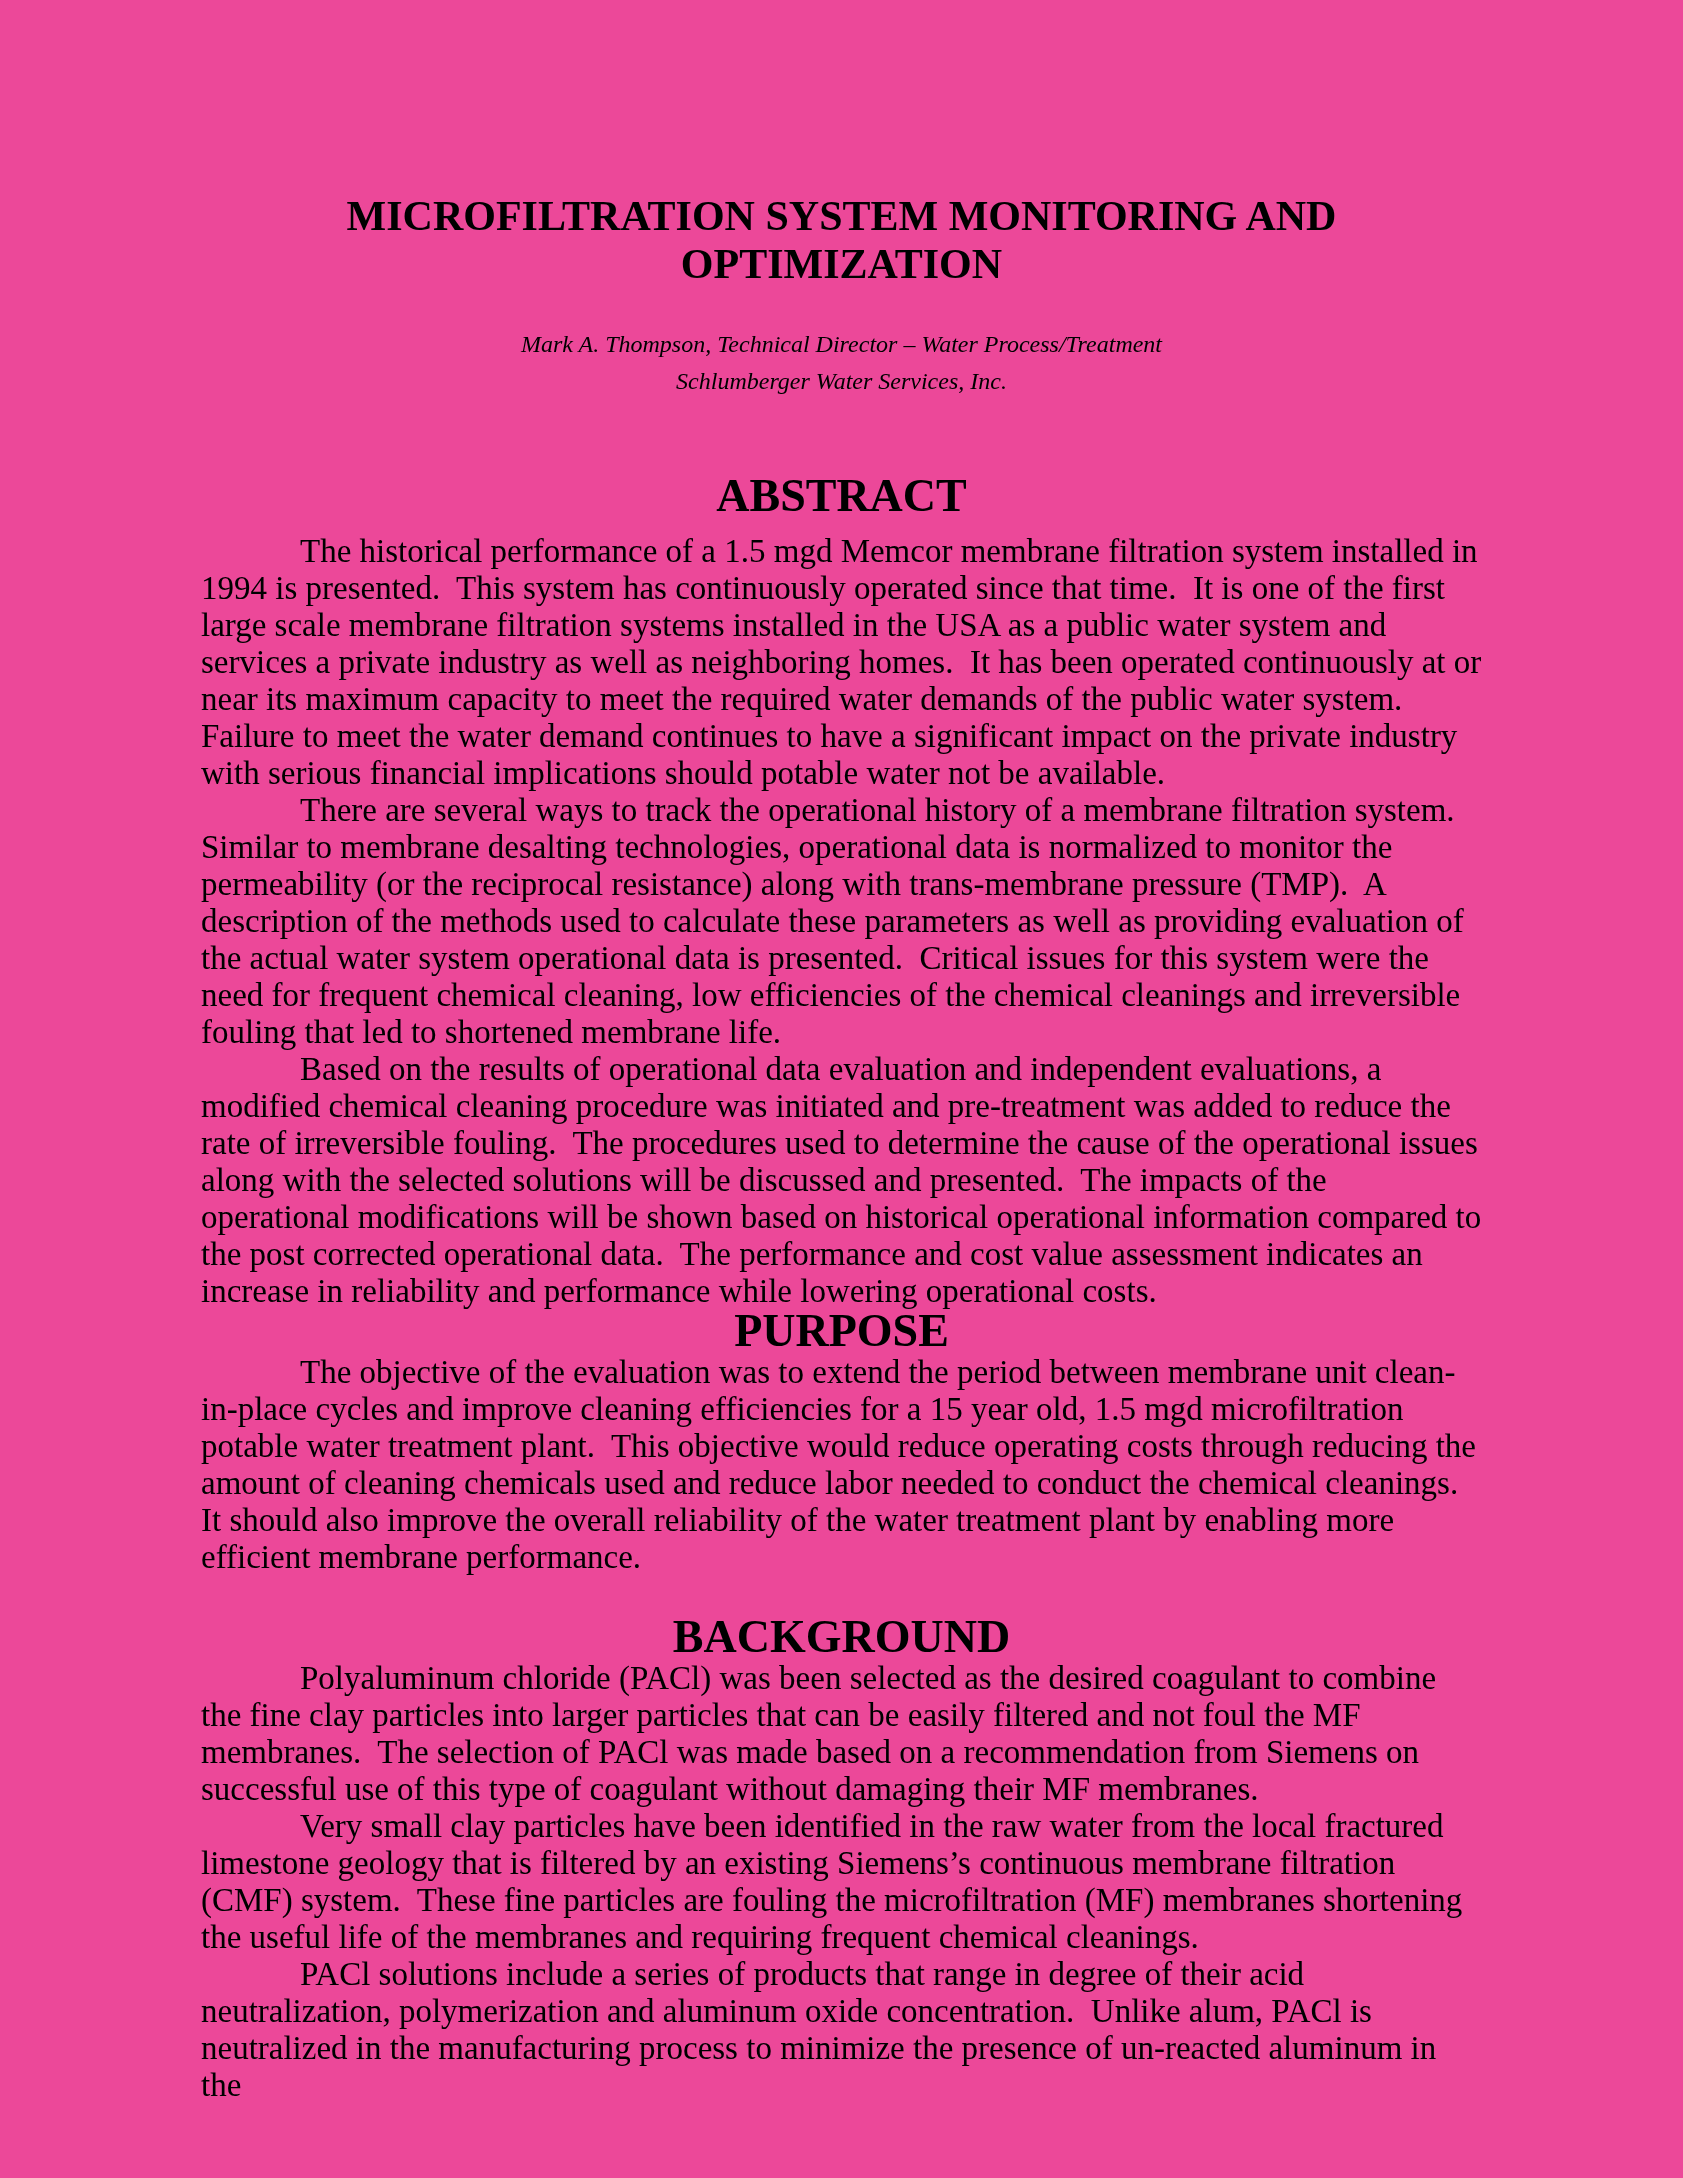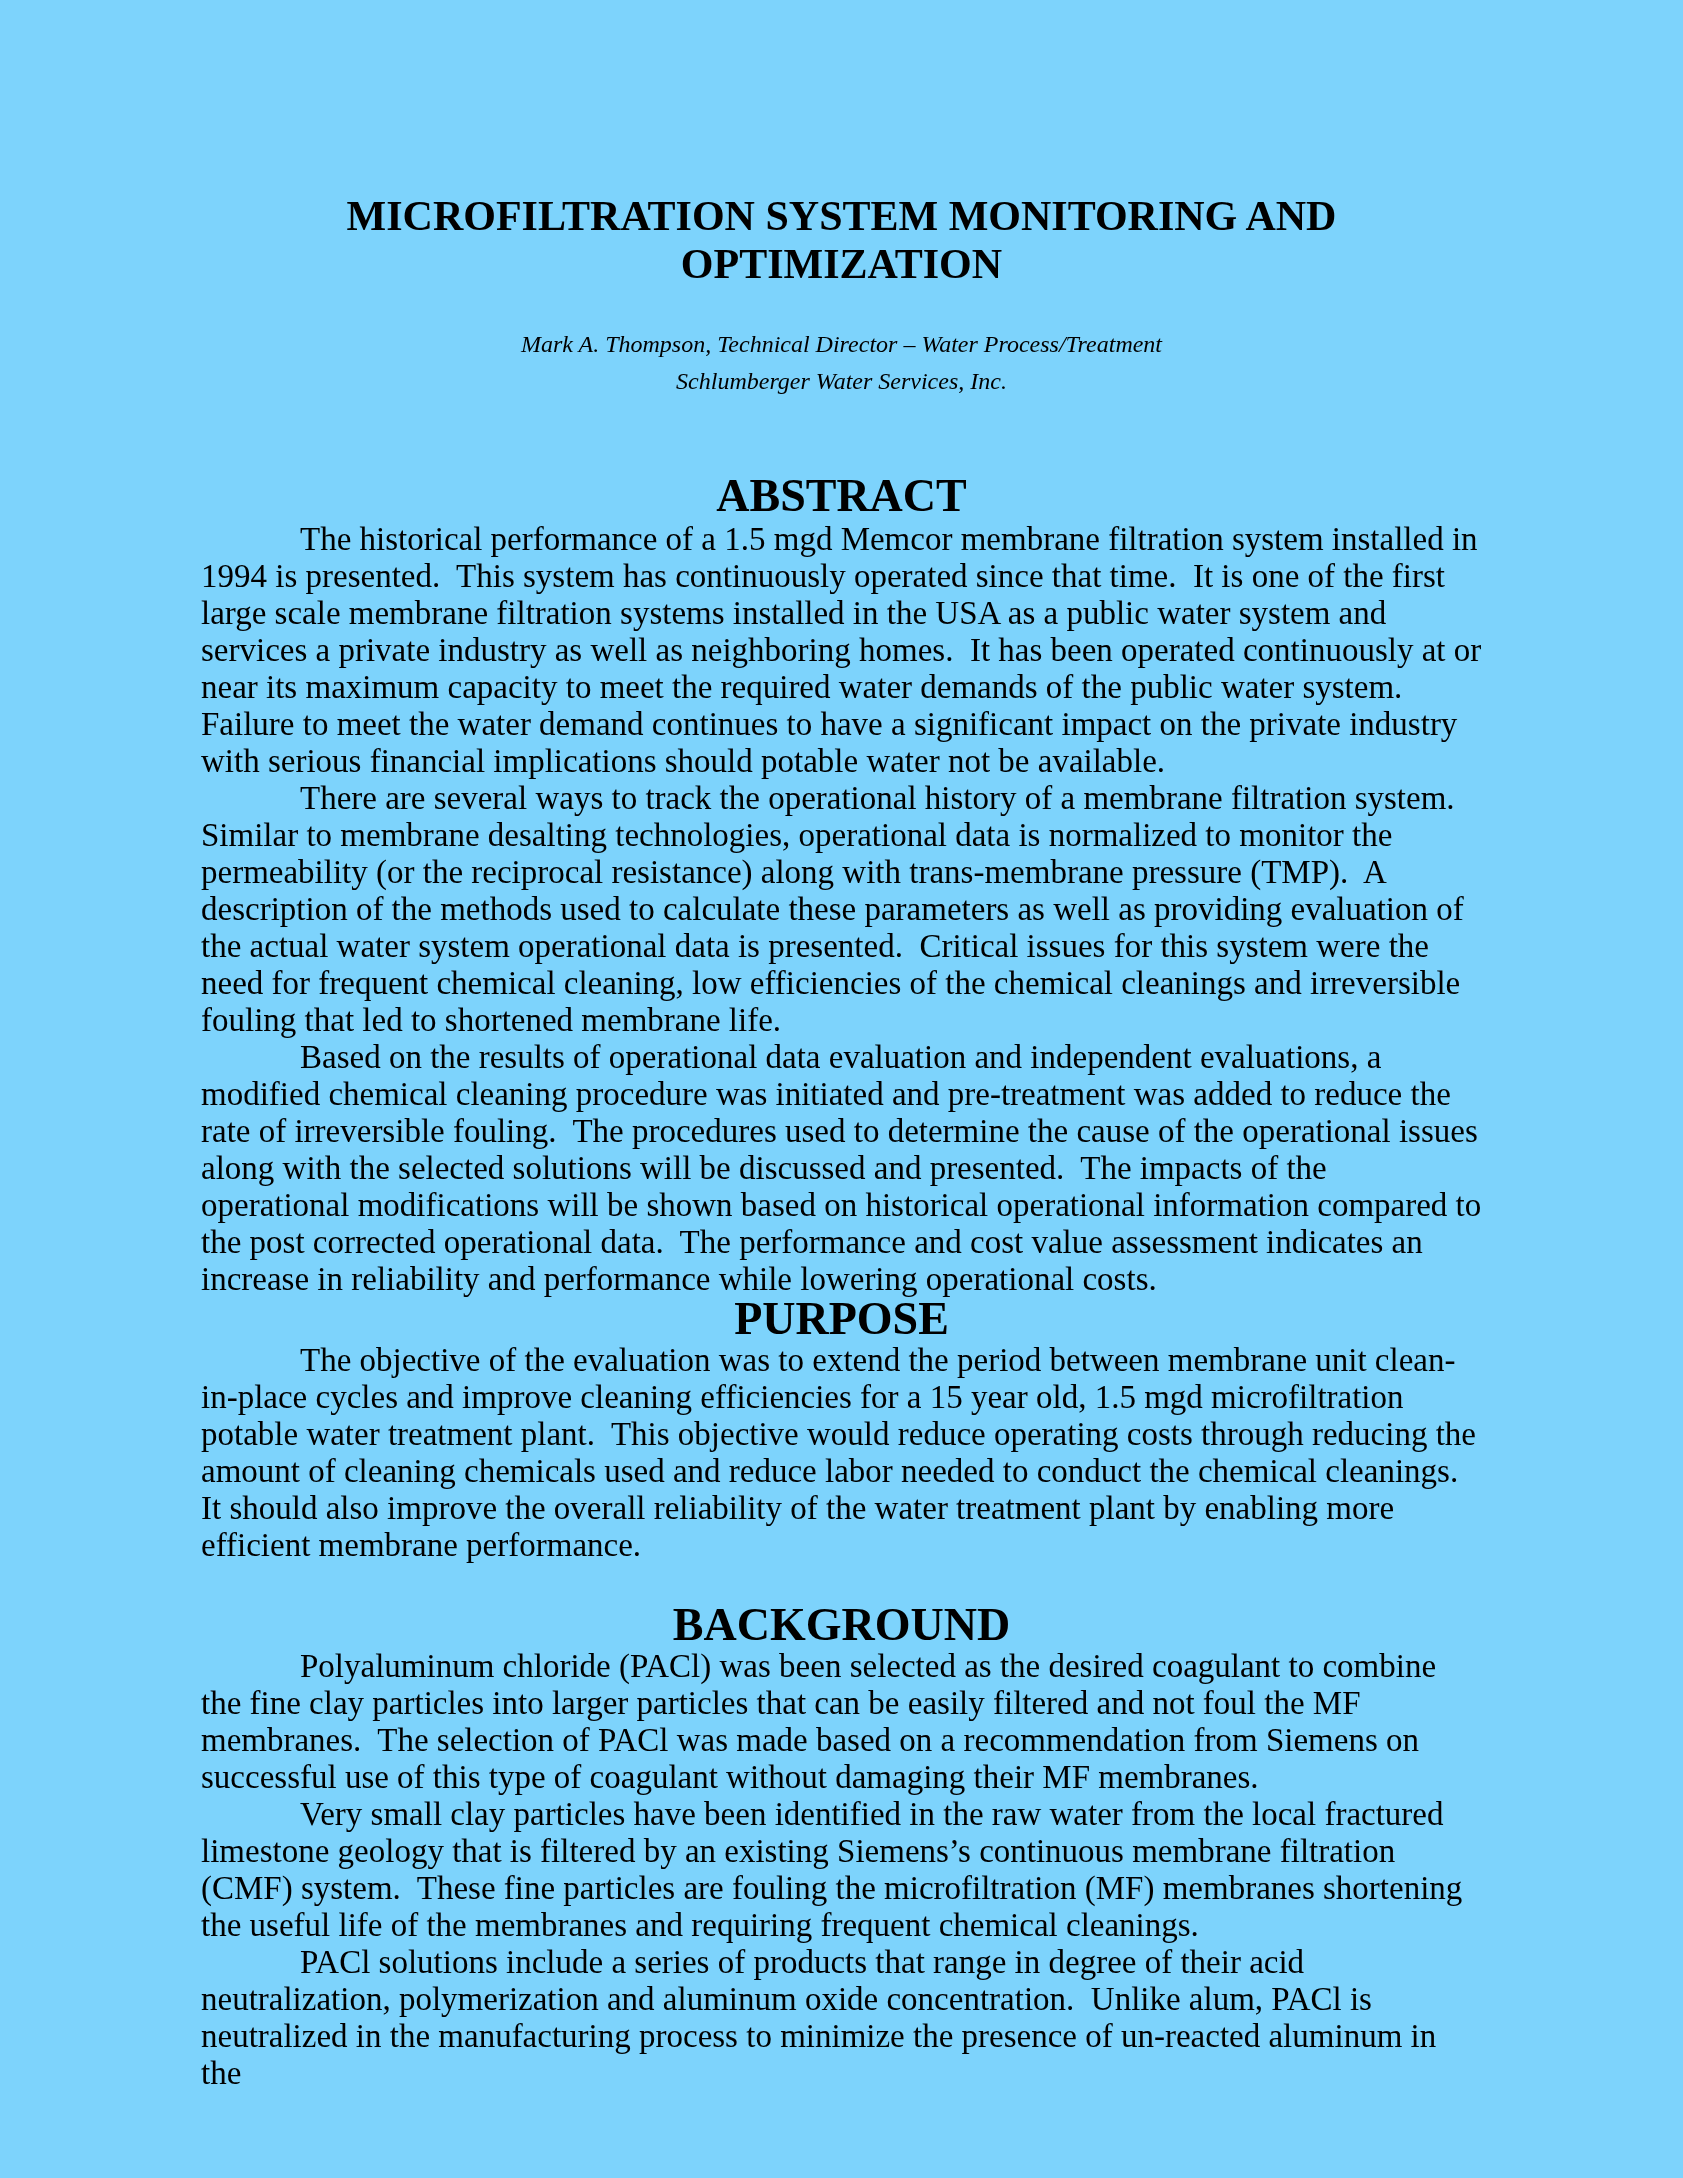--- a/index.html
+++ b/index.html
@@ -4,21 +4,21 @@
 <style>
   html, body {
     margin: 0;
     padding: 0;
     background: #ffffff;
   }
   .page {
     position: relative;
     width: 1683px;
     height: 2178px;
-    background: #7dd3fc;
+    background: #ec4899;
     box-sizing: border-box;
     padding: 192px 201px 0 201px;
     color: #000000;
     font-family: "Liberation Serif", "DejaVu Serif", serif;
     font-size: 33px;
     line-height: 37px;
     overflow: hidden;
   }
   .doc-title {
     margin: 0;
@@ -39,21 +39,21 @@
     margin: 0;
     font-size: 46px;
     line-height: 42px;
     font-weight: bold;
     text-align: center;
   }
   .heading-abstract   { margin-top: 75px; }
   .heading-purpose    { }
   .heading-background { margin-top: 40px; font-family: Liberation Serif, serif; }
   .section-body {
-    margin-top: 4px;
+    margin-top: 16px;
   }
   .section-body.tight {
     margin-top: 2px;
   }
   .para {
     margin: 0;
     text-indent: 99px;
     text-align: left;
     white-space: pre-wrap;
   }

